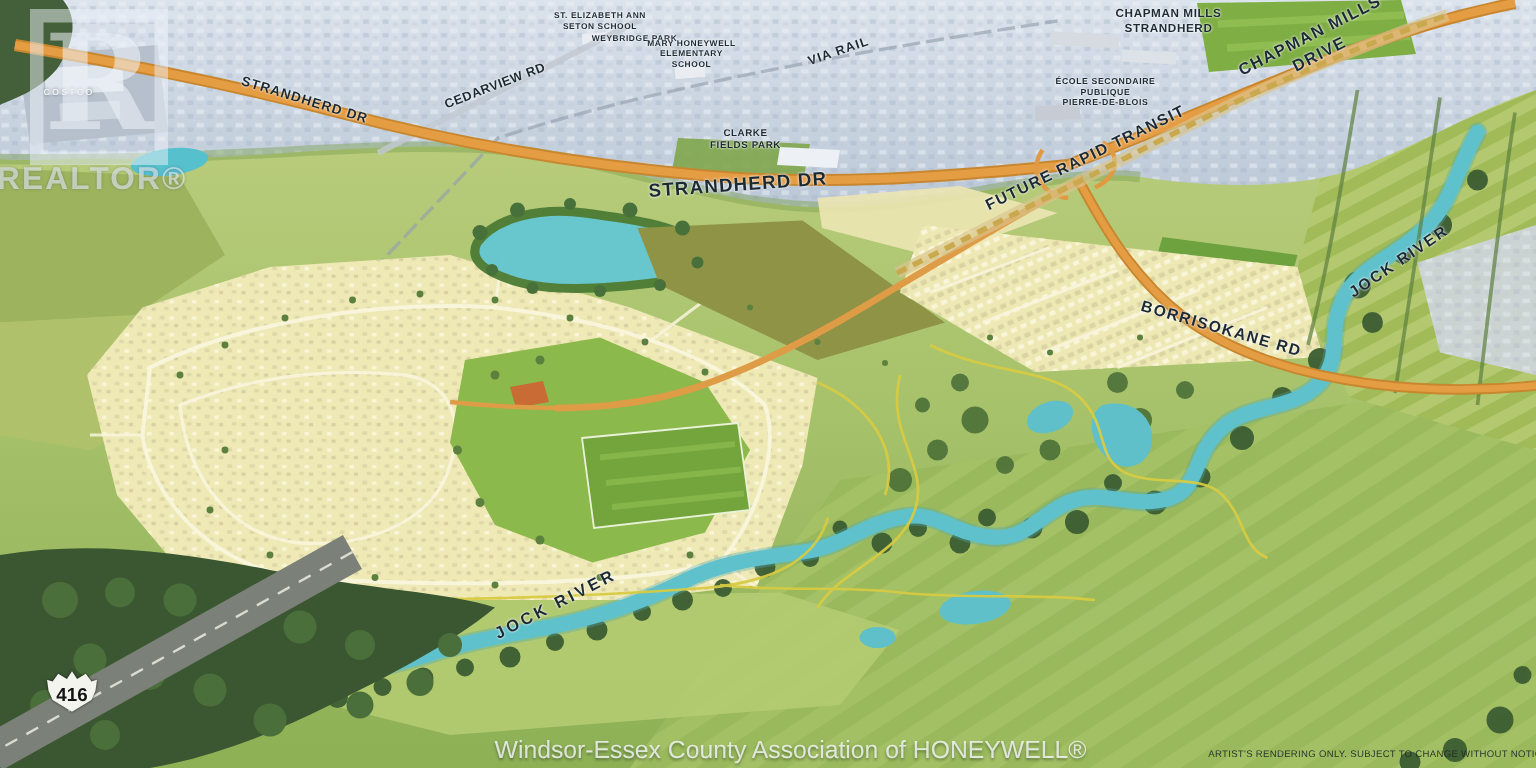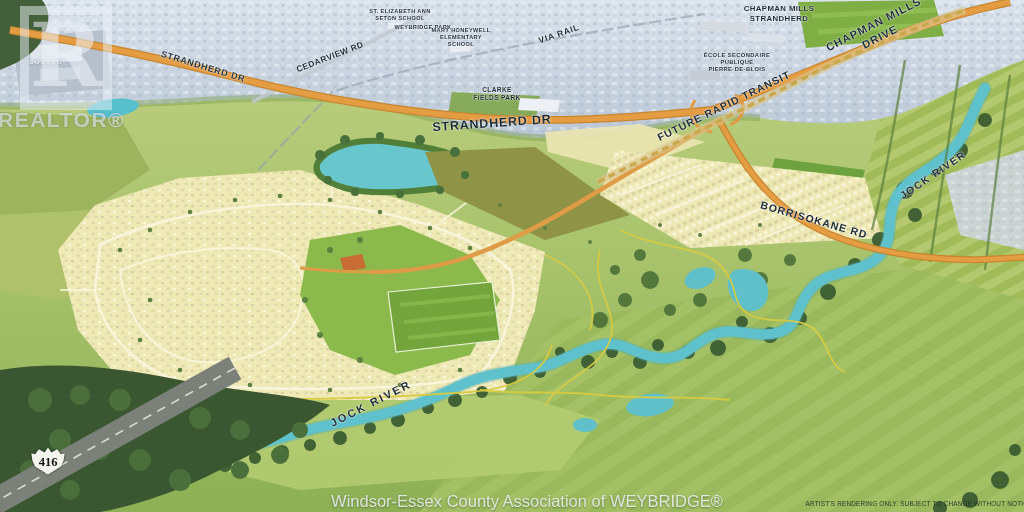--- a/index.html
+++ b/index.html
@@ -31,21 +31,21 @@
   #wm-r{font-family:"DejaVu Serif",serif;font-weight:700;font-size:88px;line-height:1;
         color:rgba(238,243,249,.55);transform:translateY(-3px);}
   #wm-text{position:absolute;left:-2px;top:108px;font-size:21px;font-weight:700;letter-spacing:1.5px;
            color:rgba(236,242,248,.62);text-shadow:0 0 2px rgba(60,70,80,.35);pointer-events:none;}
   
   #shield{position:absolute;left:48px;top:461px;width:34px;height:28px;transform:translate(-50%,-50%);
           filter:drop-shadow(0 0 1px rgba(20,20,20,.8));pointer-events:none;}
   #shield .crown{position:absolute;inset:0;background:#f4f4ef;
      clip-path:polygon(50% 2%,60% 20%,77% 8%,88% 26%,99% 22%,96% 48%,88% 70%,50% 98%,12% 70%,4% 48%,1% 22%,12% 26%,23% 8%,40% 20%);}
   #shield .num{position:absolute;inset:0;display:flex;align-items:center;justify-content:center;
-     padding-top:3px;font-size:12.5px;font-weight:700;color:#141414;font-family:Liberation Serif, serif;}
+     padding-top:3px;font-size:12.5px;font-weight:700;color:#141414;}
   
   #credit{position:absolute;left:527px;top:501px;transform:translate(-50%,-50%);font-size:16.5px;
           color:rgba(248,250,252,.8);text-shadow:0 1px 2px rgba(25,35,25,.45);white-space:nowrap;pointer-events:none;}
   #disclaimer{position:absolute;left:920px;top:503px;transform:translate(-50%,-50%);font-size:6.4px;
           color:rgba(32,40,36,.9);letter-spacing:.2px;white-space:nowrap;pointer-events:none;}
 </style>
 </head>
 <body>
 
 <div class="scene">
@@ -340,16 +340,16 @@
   <div id="wm-box">
     <span id="wm-r">R</span>
   </div>
   <div id="wm-text">REALTOR®</div>
 
   <div id="shield">
     <div class="crown"></div>
     <span class="num">416</span>
   </div>
 
-  <div id="credit">Windsor-Essex County Association of WEYBRIDGE®</div>
+  <div id="credit">Windsor-Essex County Association of HONEYWELL®</div>
   <div id="disclaimer">ARTIST'S RENDERING ONLY. SUBJECT TO CHANGE WITHOUT NOTICE.</div>
 
 </div>
 
 </body></html>

